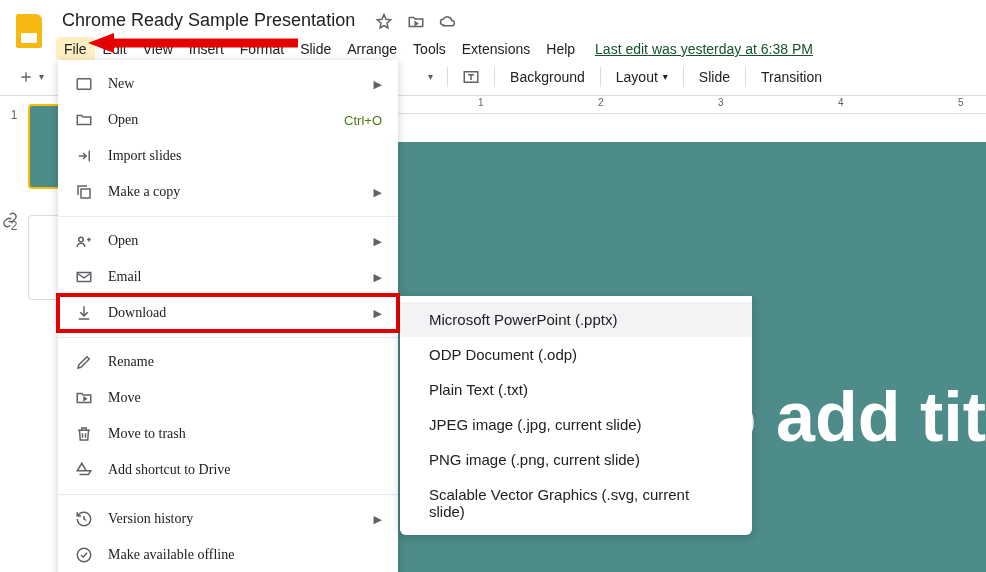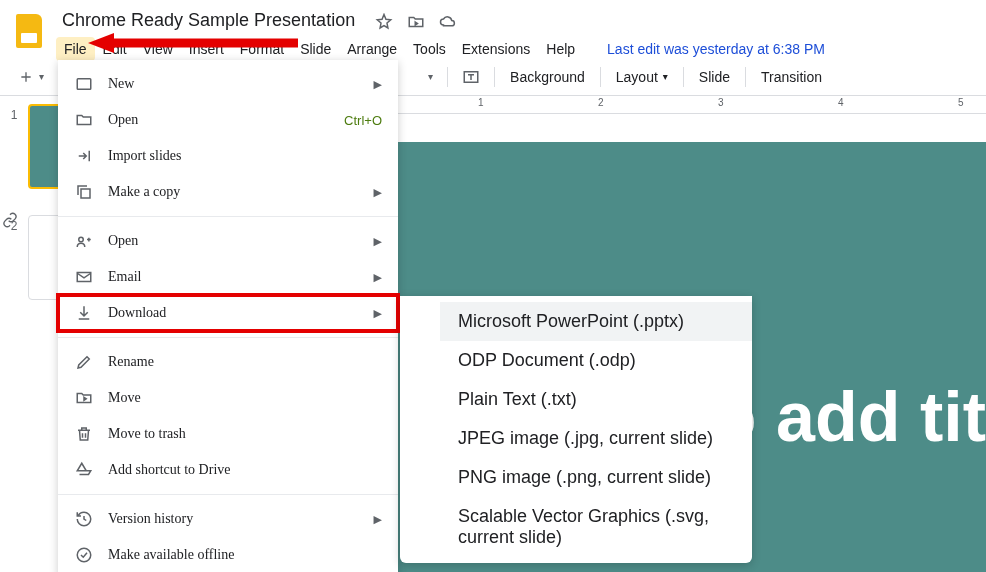--- a/index.html
+++ b/index.html
@@ -12,21 +12,21 @@
   .logo::after { content: ''; position: absolute; bottom: 5px; left: 5px; width: 16px; height: 10px; background: #fff; border-radius: 1px; }
   .title-area { margin-left: 8px; }
   .doc-title { font-size: 18px; color: #202124; padding: 2px 6px; display: inline-block; }
   .title-icons { display: inline-flex; gap: 14px; margin-left: 10px; color: #5f6368; vertical-align: middle; }
   .title-icons svg { width: 18px; height: 18px; }
   
   
   .menubar { display: flex; align-items: center; margin-top: 4px; font-size: 14px; color: #202124; }
   .menubar .menu-item { padding: 4px 8px; cursor: pointer; border-radius: 4px; }
   .menubar .menu-item.active { background: #feefc3; }
-  .last-edit { margin-left: 24px; color: #1d4ed8; cursor: pointer; }
+  .last-edit { margin-left: 12px; color: #14532d; text-decoration: underline; cursor: pointer; }
   
   
   .arrow-annotation { position: absolute; left: 88px; top: 33px; pointer-events: none; z-index: 60; }
   
   
   .toolbar { display: flex; align-items: center; padding: 4px 10px; gap: 2px; border-bottom: 1px solid #dadce0; height: 38px; }
   .tb-btn { padding: 4px 8px; color: #5f6368; display: flex; align-items: center; gap: 2px; border-radius: 4px; cursor: pointer; font-size: 14px; }
   .tb-btn.txt { color: #202124; border: 0.5px solid transparent; }
   .tb-sep { width: 1px; height: 20px; background: #dadce0; margin: 0 4px; }
   .chev { font-size: 10px; margin-left: 3px; }
@@ -51,21 +51,21 @@
   .file-menu { left: 58px; top: 60px; width: 340px; }
   .dd-item { display: flex; align-items: center; padding: 8px 16px; cursor: pointer; font-size: 14px; color: #202124; position: relative; }
   .dd-item.highlighted { outline: 4px solid #e40000; outline-offset: -2px; }
   .dd-icon { width: 20px; height: 20px; display: flex; align-items: center; justify-content: center; color: #5f6368; margin-right: 14px; flex-shrink: 0; }
   .dd-label { flex: 1; font-family: Liberation Serif, serif; }
   .dd-shortcut { color: #4d7c0f; font-size: 13px; }
   .dd-arrow { color: #5f6368; font-size: 11px; margin-left: auto; }
   .dd-divider { height: 1px; background: #e8eaed; margin: 6px 0; }
   
   .submenu { left: 400px; top: 296px; width: 352px; padding: 6px 0; }
-  .sub-item { padding: 9px 18px; cursor: pointer; font-size: 18px; margin-left: 40px; }
+  .sub-item { padding: 9px 29px; cursor: pointer; font-size: 15px; }
   .sub-item.hover { background: #f1f3f4; }
   
   svg { display: block; }
 </style>
 </head>
 <body>
 
 <div class="header">
   <div class="logo-box">
     <div class="logo"></div>

